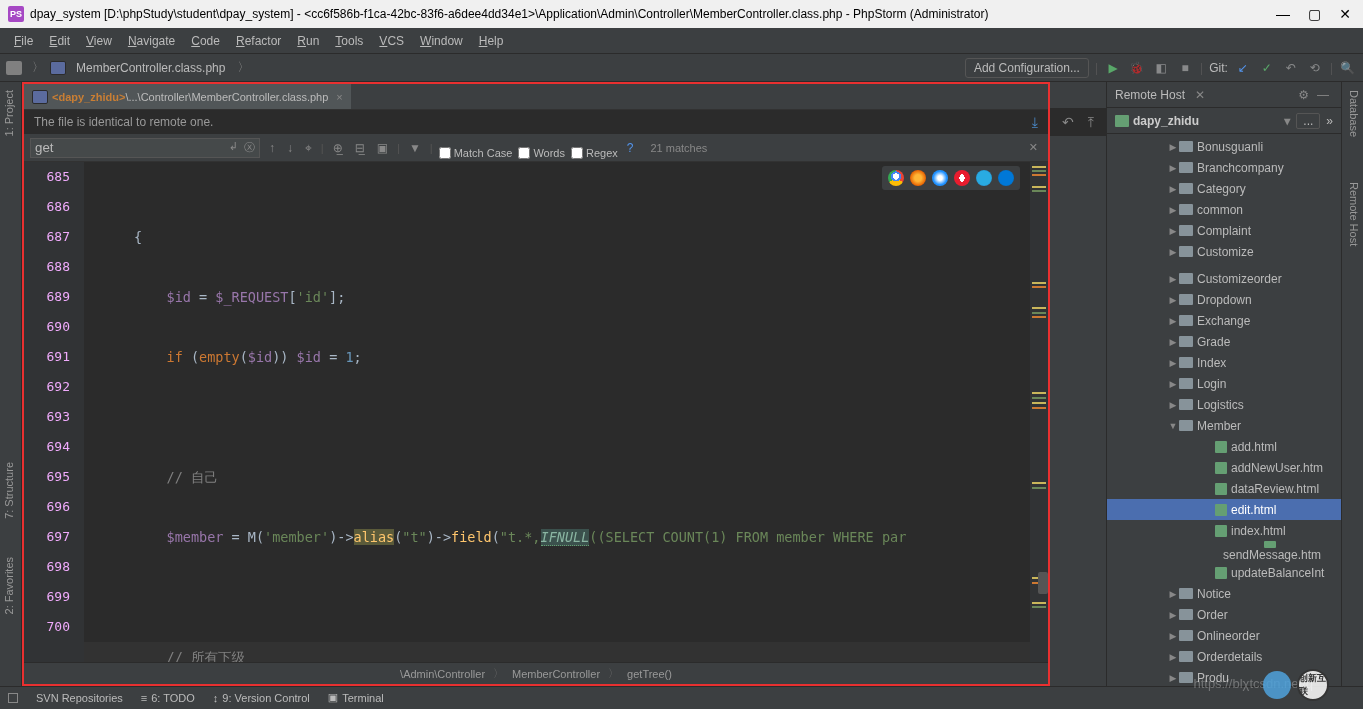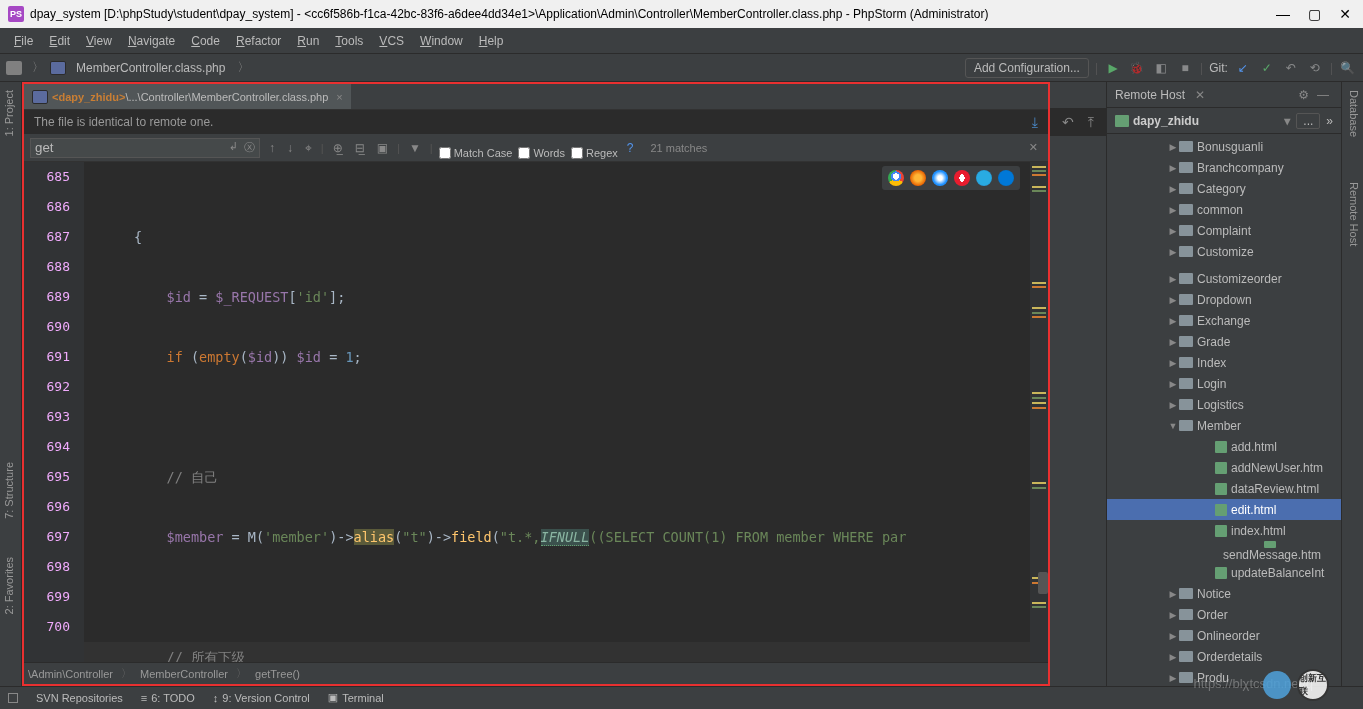--- a/index.html
+++ b/index.html
@@ -98,21 +98,21 @@
 
 
 .minimap { width: 18px; background: #313335; position: relative; }
 .mm-mark { position: absolute; left: 2px; width: 14px; height: 2px; }
 .mm-y { background: #c9b65b; }
 .mm-g { background: #6a8759; }
 .mm-o { background: #cc7832; }
 .mm-thumb { position: absolute; right: 0; width: 10px; height: 22px; background: #555; border-radius: 2px; top: 410px; }
 
 
-.breadcrumb-nav { height: 22px; background: #3c3f41; border-top: 1px solid #2b2b2b; display: flex; align-items: center; padding: 0 4px; font-size: 11px; color: #999; gap: 8px; }
+.breadcrumb-nav { height: 22px; background: #3c3f41; border-top: 1px solid #2b2b2b; display: flex; align-items: center; padding: 0 10px; font-size: 11px; color: #999; gap: 8px; justify-content: center; }
 .breadcrumb-nav .sep { color: #666; }
 
 
 .remote-panel { width: 235px; background: #3c3f41; display: flex; flex-direction: column; border-left: 1px solid #2b2b2b; }
 .panel-header { height: 26px; display: flex; align-items: center; padding: 0 8px; font-size: 12px; border-bottom: 1px solid #2b2b2b; }
 .panel-header .spacer { flex: 1; }
 .panel-header .ph-icon { cursor: pointer; color: #888; padding: 0 4px; }
 .panel-sub { height: 26px; display: flex; align-items: center; padding: 0 8px; gap: 6px; border-bottom: 1px solid #2b2b2b; }
 .server-select { flex: 1; display: flex; align-items: center; gap: 4px; cursor: pointer; font-weight: bold; color: #ccc; }
 .server-icon { width: 14px; height: 12px; background: #659f73; display: inline-block; border-radius: 1px; }

